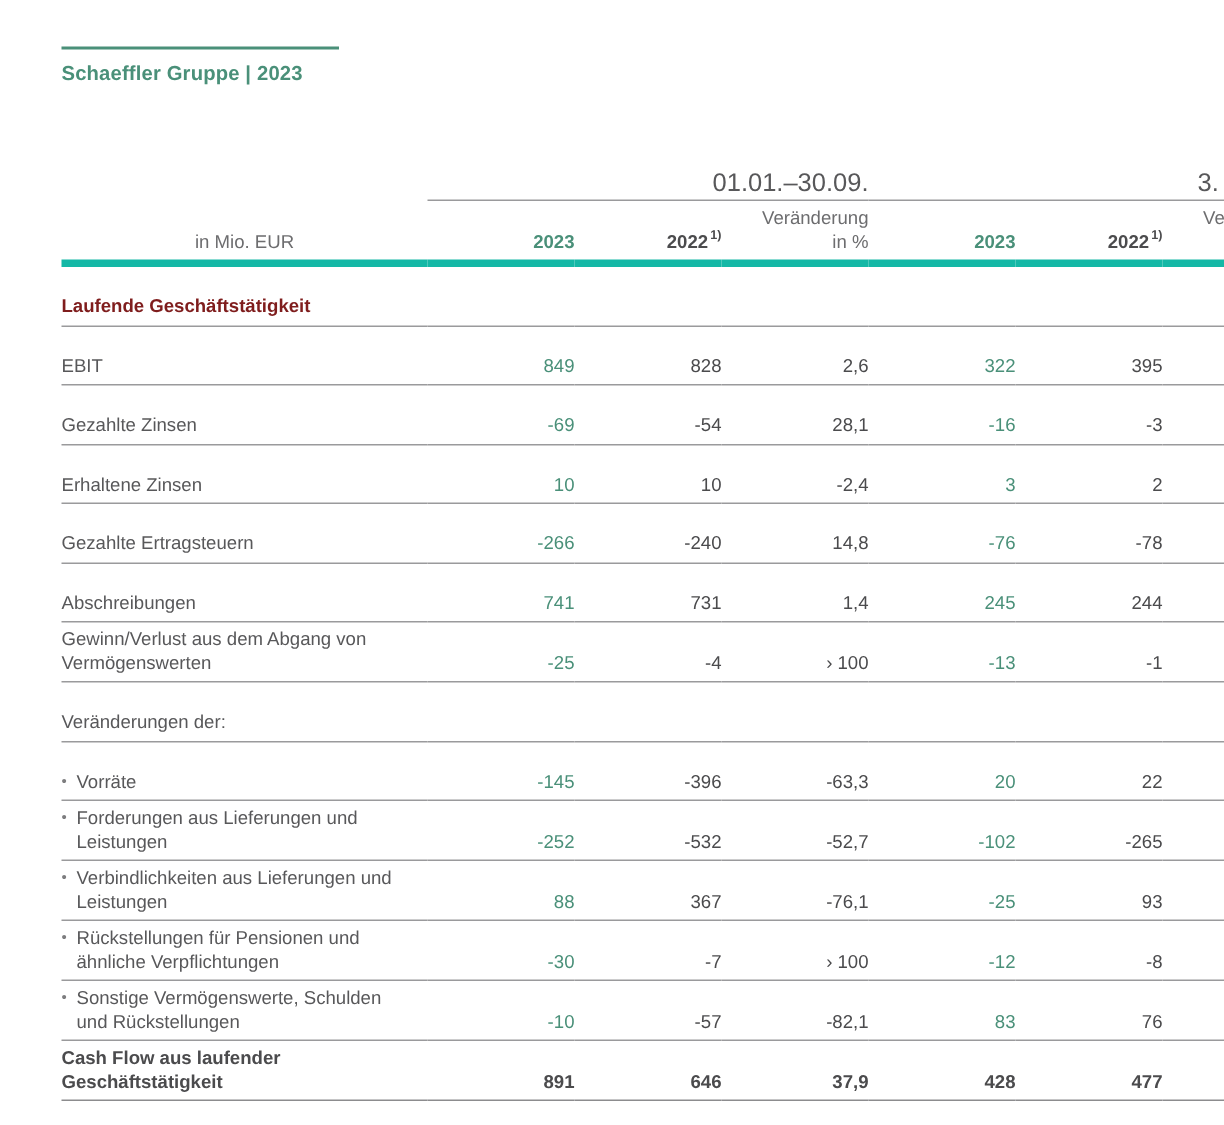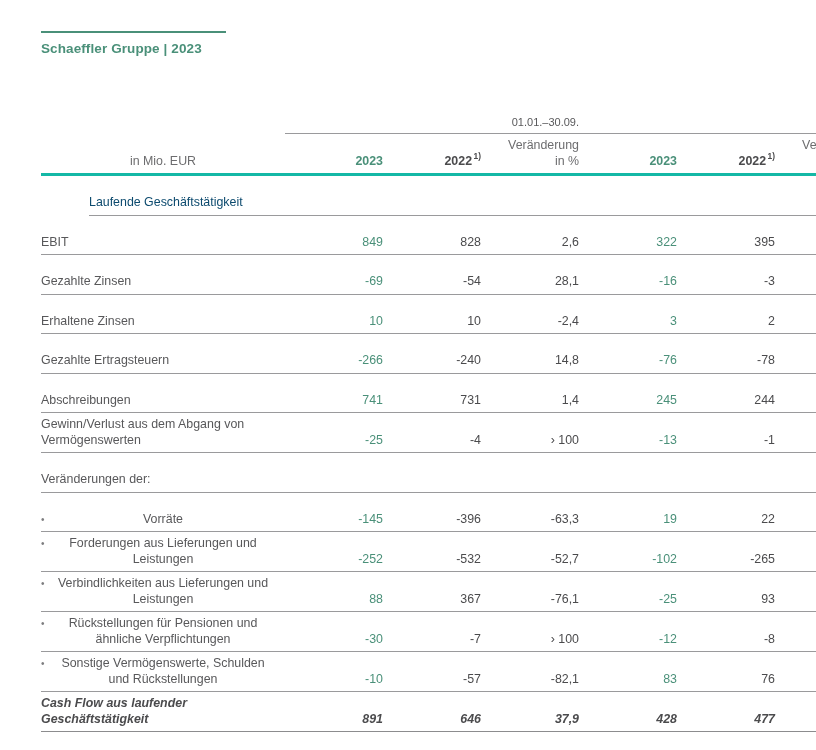--- a/index.html
+++ b/index.html
@@ -83,29 +83,29 @@
     padding-left: 0;
     padding-right: 8px;
   }
 
   
   .grp {
     box-sizing: border-box;
     padding: 0 0 3px 14px;
     line-height: 16px;
     border-bottom: 1px solid #9a9a9c;
-    font-size: 11px;
+    font-size: 17px;
   }
   .grp.none  { border-bottom: none; }
 
   
   .chead {
     box-sizing: border-box;
     padding: 4px 0 4px 14px;
-    border-bottom: 3px solid #14b8a6;
+    border-bottom: 5px solid #14b8a6;
     line-height: 15.5px;
     font-weight: bold;
     color: #4b4b4d;
   }
   .chead.unit {
     text-align: center;
     padding-left: 0;
     font-weight: normal;
     color: #6d6d6f;
   }
@@ -131,26 +131,25 @@
     width: 10px;
     color: #7d7d7f;
     font-size: 10px;
     vertical-align: top;
     line-height: 15.5px;
   }
   .btext {
     display: inline-block;
     width: calc(100% - 12px);
     vertical-align: top;
-    text-align: center;
-  }
-
-  .section-title .cell.label { font-weight: normal; color: #0c4a6e; margin-left: 48px; }
-
-  .thick .cell { border-bottom: 1px solid #8c8c8e; font-style: italic; }
+  }
+
+  .section-title .cell.label { font-weight: bold; color: #7f1d1d; }
+
+  .thick .cell { border-bottom: 1px solid #8c8c8e; }
 
   .tail {
     margin-top: 6px;
     font-size: 13.6px;
     font-weight: bold;
     color: #4b4b4d;
   }
 </style>
 </head>
 <body>
@@ -408,21 +407,21 @@
             <td>
               <div class="cell green">-145</div>
             </td>
             <td>
               <div class="cell dark">-396</div>
             </td>
             <td>
               <div class="cell dark">-63,3</div>
             </td>
             <td>
-              <div class="cell green">19</div>
+              <div class="cell green">20</div>
             </td>
             <td>
               <div class="cell dark">22</div>
             </td>
             <td>
               <div class="cell dark">-16,8</div>
             </td>
           </tr>
           <tr class="bullet-row">
             <td>

